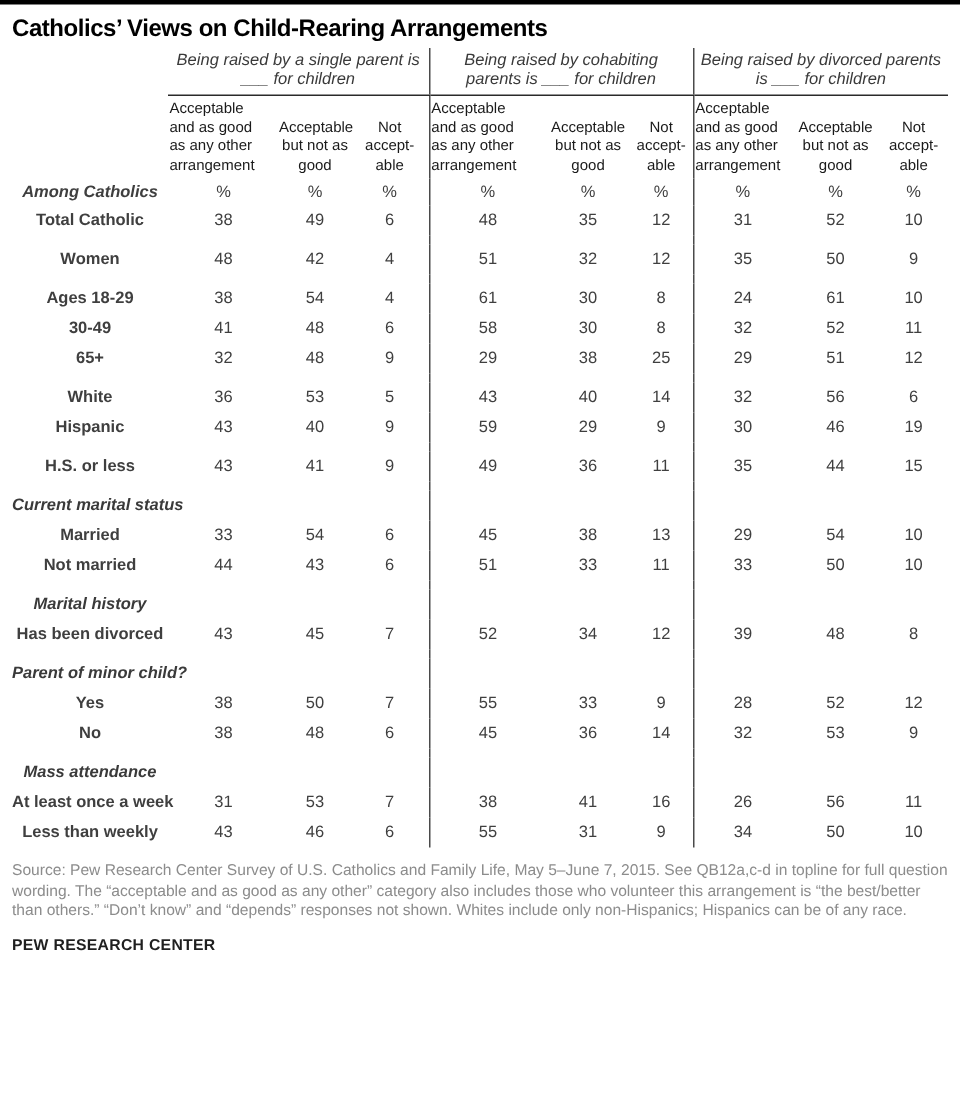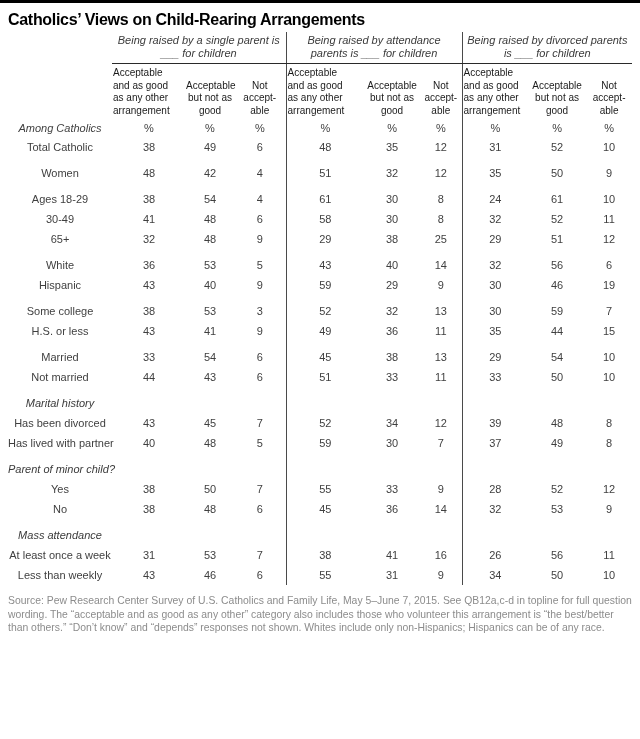--- a/index.html
+++ b/index.html
@@ -26,20 +26,21 @@
   table.stats td {
     font-size: 11px;
     color: #3f3f3f;
     text-align: center;
     vertical-align: bottom;
     overflow: visible;
   }
   td.lbl {
     text-align: left;
     white-space: nowrap;
+    font-weight: bold;
   }
   .divL { border-left: 1px solid #4a4a4a; }
   tr.group-title td {
     font-style: italic;
     color: #3a3a3a;
     line-height: 13px;
     padding: 2px 0 3px 0;
     vertical-align: top;
   }
   tr.group-title td.gt { border-bottom: 1px solid #2a2a2a; font-style: italic; }
@@ -100,21 +101,21 @@
         <col style="width:46px">
     </colgroup>
     <thead>
         <tr class="group-title">
           <td></td>
           <td class="gt" colspan="3">
             <div>Being raised by a single parent is</div>
             <div>___ for children</div>
           </td>
           <td class="gt divL" colspan="3">
-            <div>Being raised by attendance</div>
+            <div>Being raised by cohabiting</div>
             <div>parents is ___ for children</div>
           </td>
           <td class="gt divL" colspan="3">
             <div>Being raised by divorced parents</div>
             <div>is ___ for children</div>
           </td>
         </tr>
         <tr class="colhead">
           <td></td>
           <td class="first-col">
@@ -306,45 +307,45 @@
           <td></td>
           <td></td>
           <td class="divL"></td>
           <td></td>
           <td></td>
           <td class="divL"></td>
           <td></td>
           <td></td>
         </tr>
         <tr class="data-row">
-          <td class="lbl">Some college</td>
-          <td>38</td>
-          <td>53</td>
-          <td>3</td>
-          <td class="divL">52</td>
-          <td>32</td>
-          <td>13</td>
-          <td class="divL">30</td>
-          <td>59</td>
-          <td>7</td>
-        </tr>
-        <tr class="data-row">
           <td class="lbl">H.S. or less</td>
           <td>43</td>
           <td>41</td>
           <td>9</td>
           <td class="divL">49</td>
           <td>36</td>
           <td>11</td>
           <td class="divL">35</td>
           <td>44</td>
           <td>15</td>
         </tr>
         <tr class="spacer-row">
           <td class="lbl"></td>
+          <td></td>
+          <td></td>
+          <td></td>
+          <td class="divL"></td>
+          <td></td>
+          <td></td>
+          <td class="divL"></td>
+          <td></td>
+          <td></td>
+        </tr>
+        <tr class="section-row">
+          <td class="lbl">Current marital status</td>
           <td></td>
           <td></td>
           <td></td>
           <td class="divL"></td>
           <td></td>
           <td></td>
           <td class="divL"></td>
           <td></td>
           <td></td>
         </tr>
@@ -401,32 +402,20 @@
           <td>43</td>
           <td>45</td>
           <td>7</td>
           <td class="divL">52</td>
           <td>34</td>
           <td>12</td>
           <td class="divL">39</td>
           <td>48</td>
           <td>8</td>
         </tr>
-        <tr class="data-row">
-          <td class="lbl">Has lived with partner</td>
-          <td>40</td>
-          <td>48</td>
-          <td>5</td>
-          <td class="divL">59</td>
-          <td>30</td>
-          <td>7</td>
-          <td class="divL">37</td>
-          <td>49</td>
-          <td>8</td>
-        </tr>
         <tr class="spacer-row">
           <td class="lbl"></td>
           <td></td>
           <td></td>
           <td></td>
           <td class="divL"></td>
           <td></td>
           <td></td>
           <td class="divL"></td>
           <td></td>
@@ -513,13 +502,14 @@
           <td>31</td>
           <td>9</td>
           <td class="divL">34</td>
           <td>50</td>
           <td>10</td>
         </tr>
       </tbody>
   </table>
 
   <div class="source">Source: Pew Research Center Survey of U.S. Catholics and Family Life, May 5–June 7, 2015.  See QB12a,c-d in topline for full question wording. The “acceptable and as good as any other” category also includes those who volunteer this arrangement is “the best/better than others.” “Don’t know” and “depends” responses not shown. Whites include only non-Hispanics; Hispanics can be of any race.</div>
+  <div class="brand">PEW RESEARCH CENTER</div>
 </div>
 
 </body></html>

